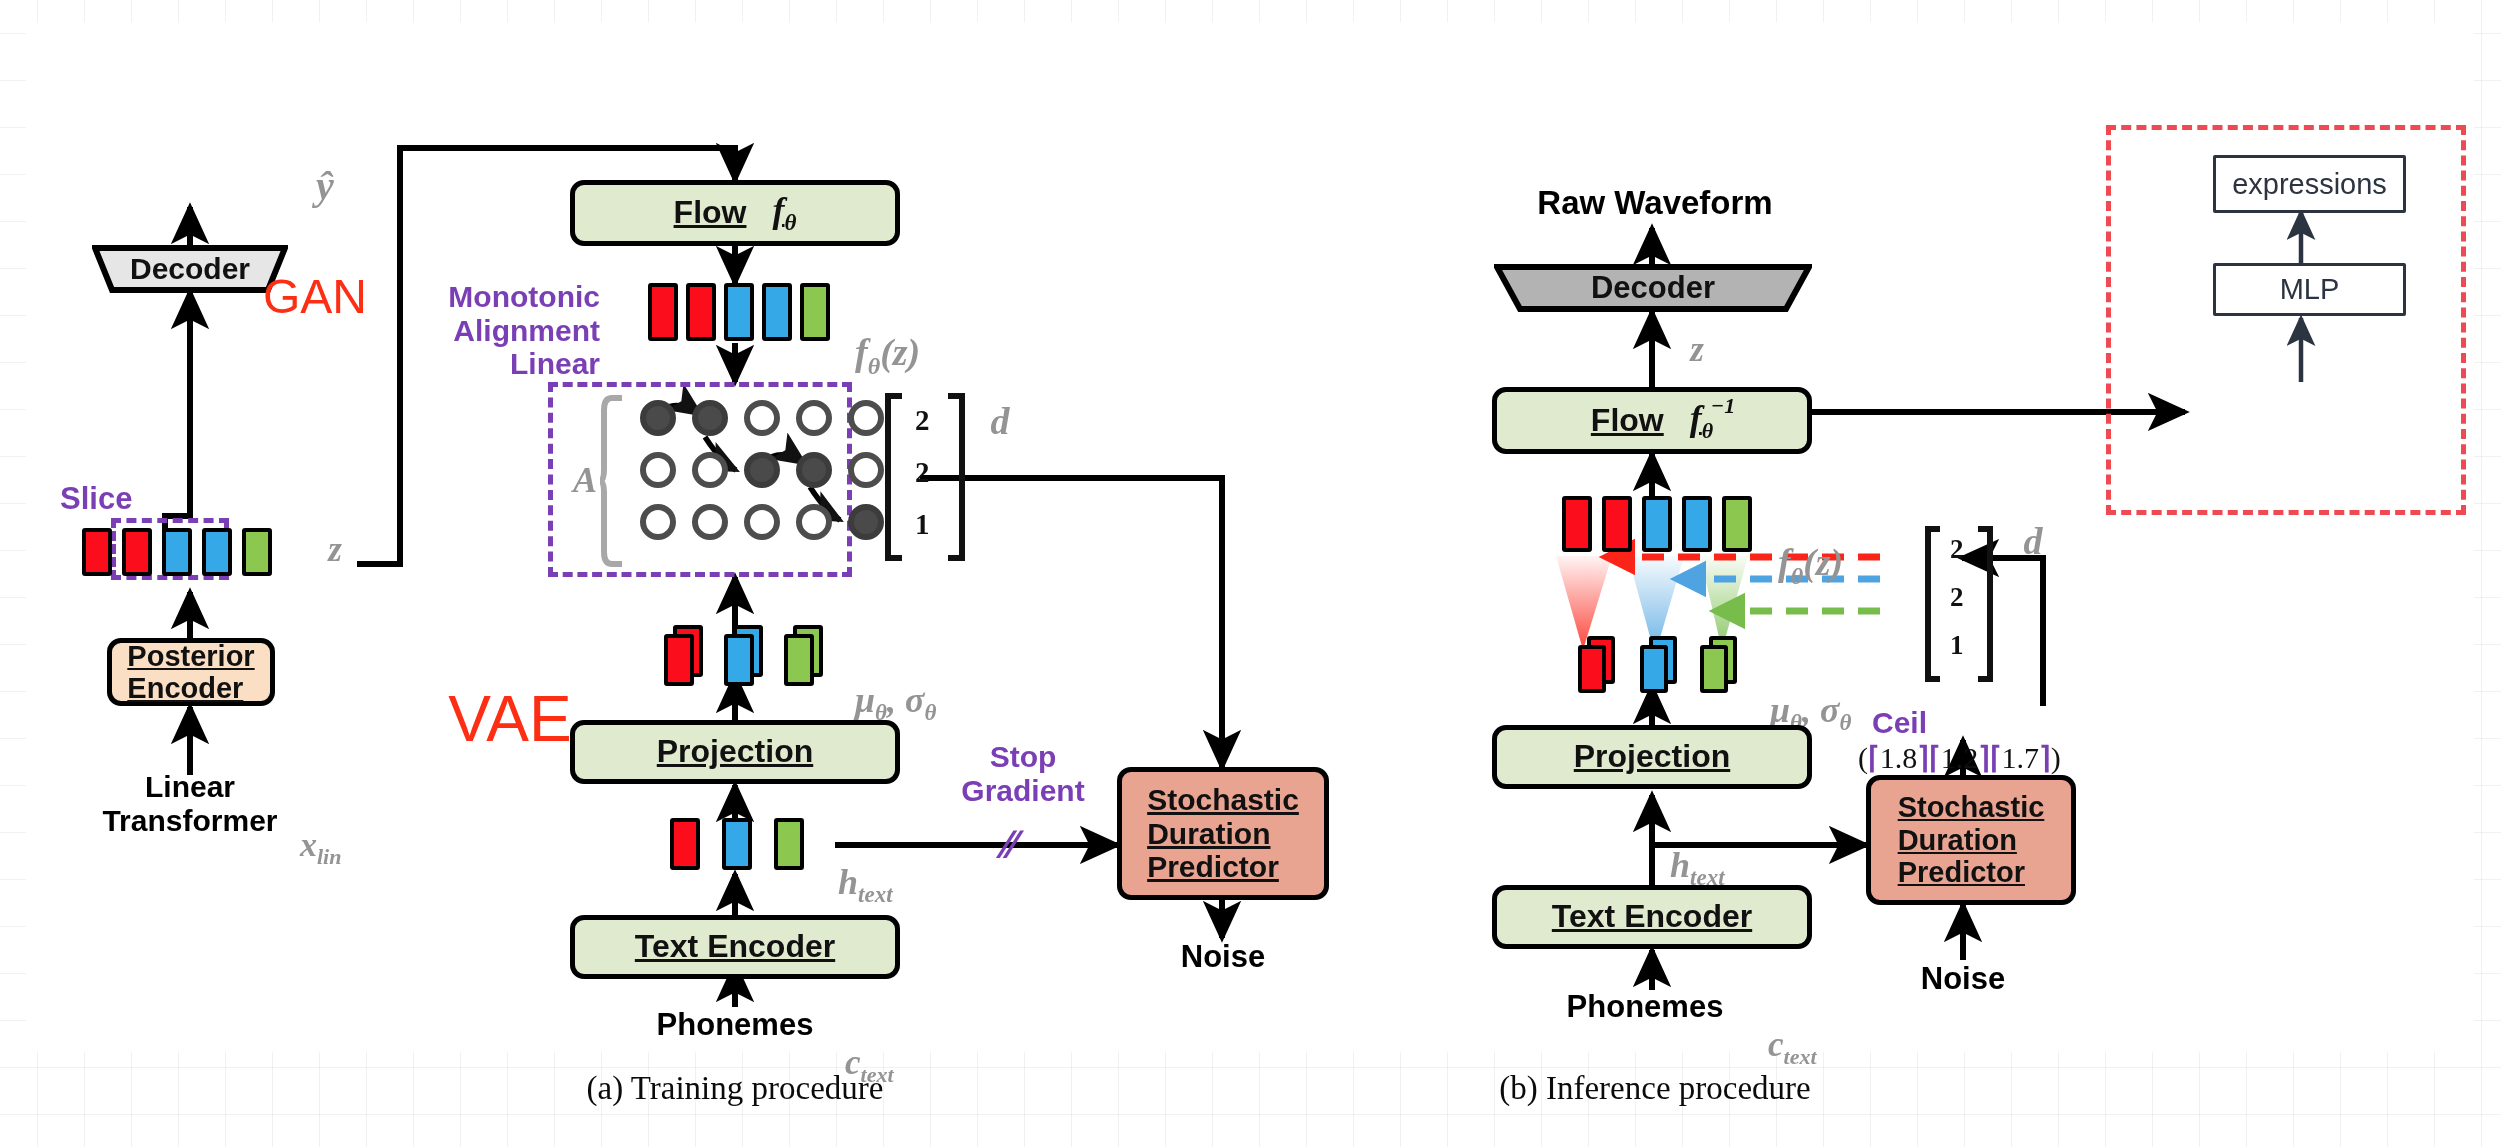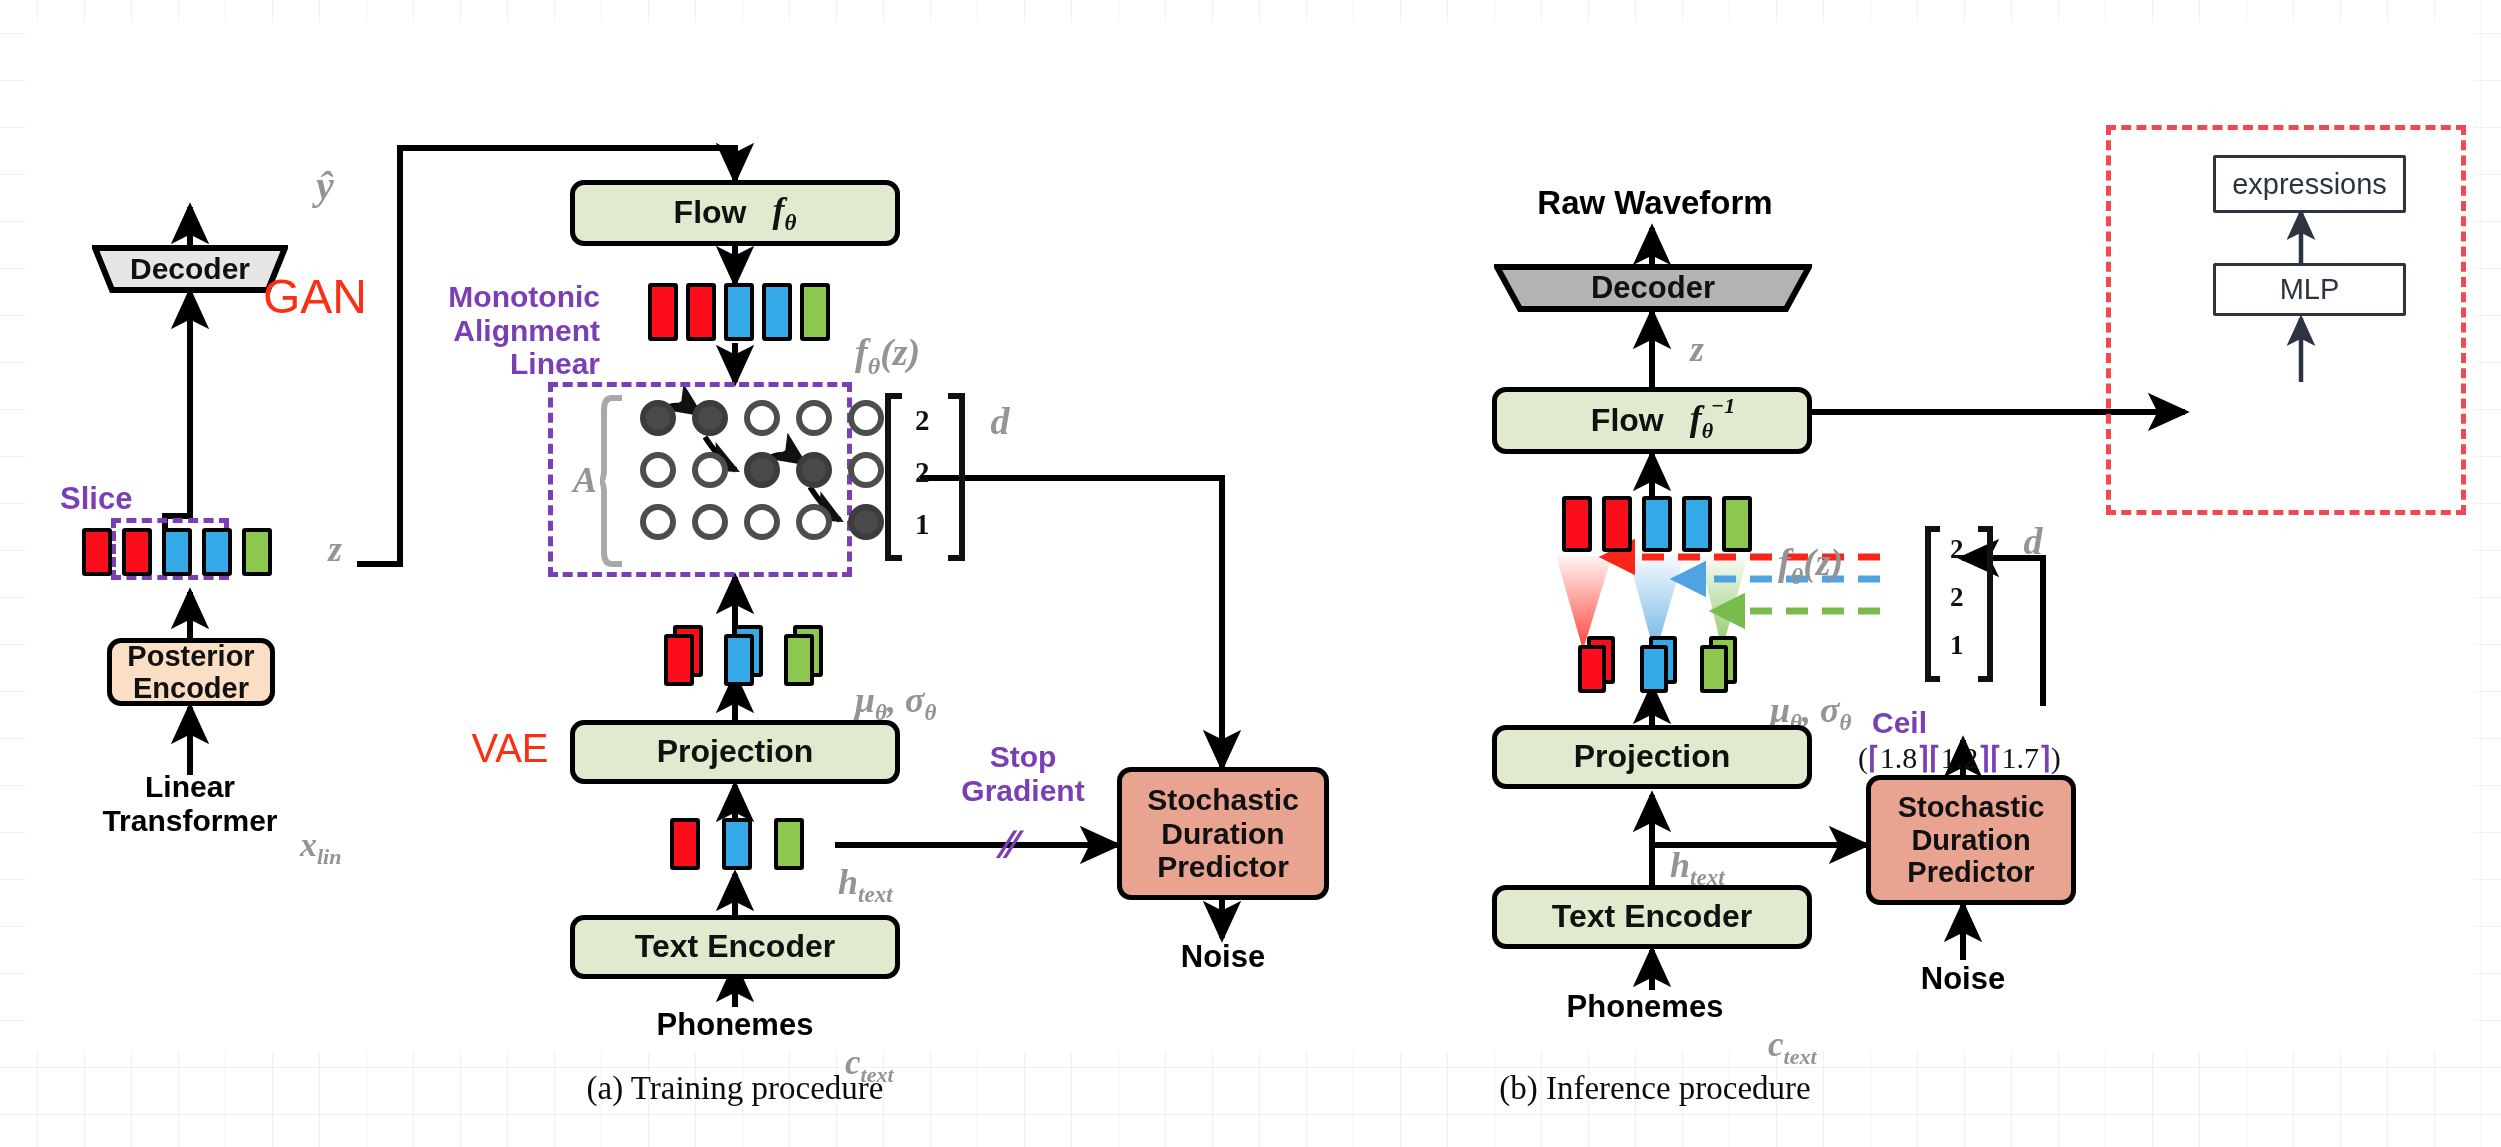--- a/index.html
+++ b/index.html
@@ -26,21 +26,21 @@
     background:rgba(255,255,255,0.93);
     z-index:1;
   }
   #stage{position:absolute;inset:0;z-index:3;}
   svg.layer{position:absolute;left:0;top:0;width:2501px;height:1147px;overflow:visible;}
   .node{position:absolute;box-sizing:border-box;display:flex;align-items:center;justify-content:center;}
 
   
   .roundbox{
     border:5px solid #000;border-radius:14px;
-    font-weight:700;color:#111;line-height:1.12;text-align:center;
+    font-weight:700;color:#111;line-height:1.12;text-decoration:underline;
   }
   .green{background:#dfeace;}
   .peach{background:#e8a391;}
   .cream{background:#fadfc4;}
   .plain{background:#ffffff;border:3px solid #2b3440;border-radius:2px;color:#2b3440;font-weight:400;}
 
   
   .trapwrap{position:absolute;}
   .trapwrap .lbl{
     position:absolute;inset:0;display:flex;align-items:center;justify-content:center;
@@ -306,21 +306,21 @@
     <div class="tokstack" style="left:784px;top:634px;width:46px;height:58px;">
       <div class="tok g back" style="width:30px;height:52px;"></div>
       <div class="tok g front" style="width:30px;height:52px;"></div>
     </div>
   </div>
 
   <div class="txt gray" style="left:855px;top:640px;width:220px;font-size:36px;text-align:left;">
     <span>μ</span><sub style="font-size:23px;">θ</sub>, <span>σ</span><sub style="font-size:23px;">θ</sub>
   </div>
 
-  <div class="txt red" style="left:440px;top:726px;width:140px;font-size:40px;">VAE</div>
+  <div class="txt red" style="left:440px;top:684px;width:140px;font-size:64px;">VAE</div>
 
   <div class="node roundbox green" style="left:570px;top:720px;width:330px;height:64px;font-size:32px;">Projection</div>
 
   <div>
     <div class="tok r" style="left:670px;top:818px;width:30px;height:52px;"></div>
     <div class="tok b" style="left:722px;top:818px;width:30px;height:52px;"></div>
     <div class="tok g" style="left:774px;top:818px;width:30px;height:52px;"></div>
   </div>
 
   <div class="txt gray" style="left:838px;top:822px;width:180px;font-size:36px;text-align:left;">

